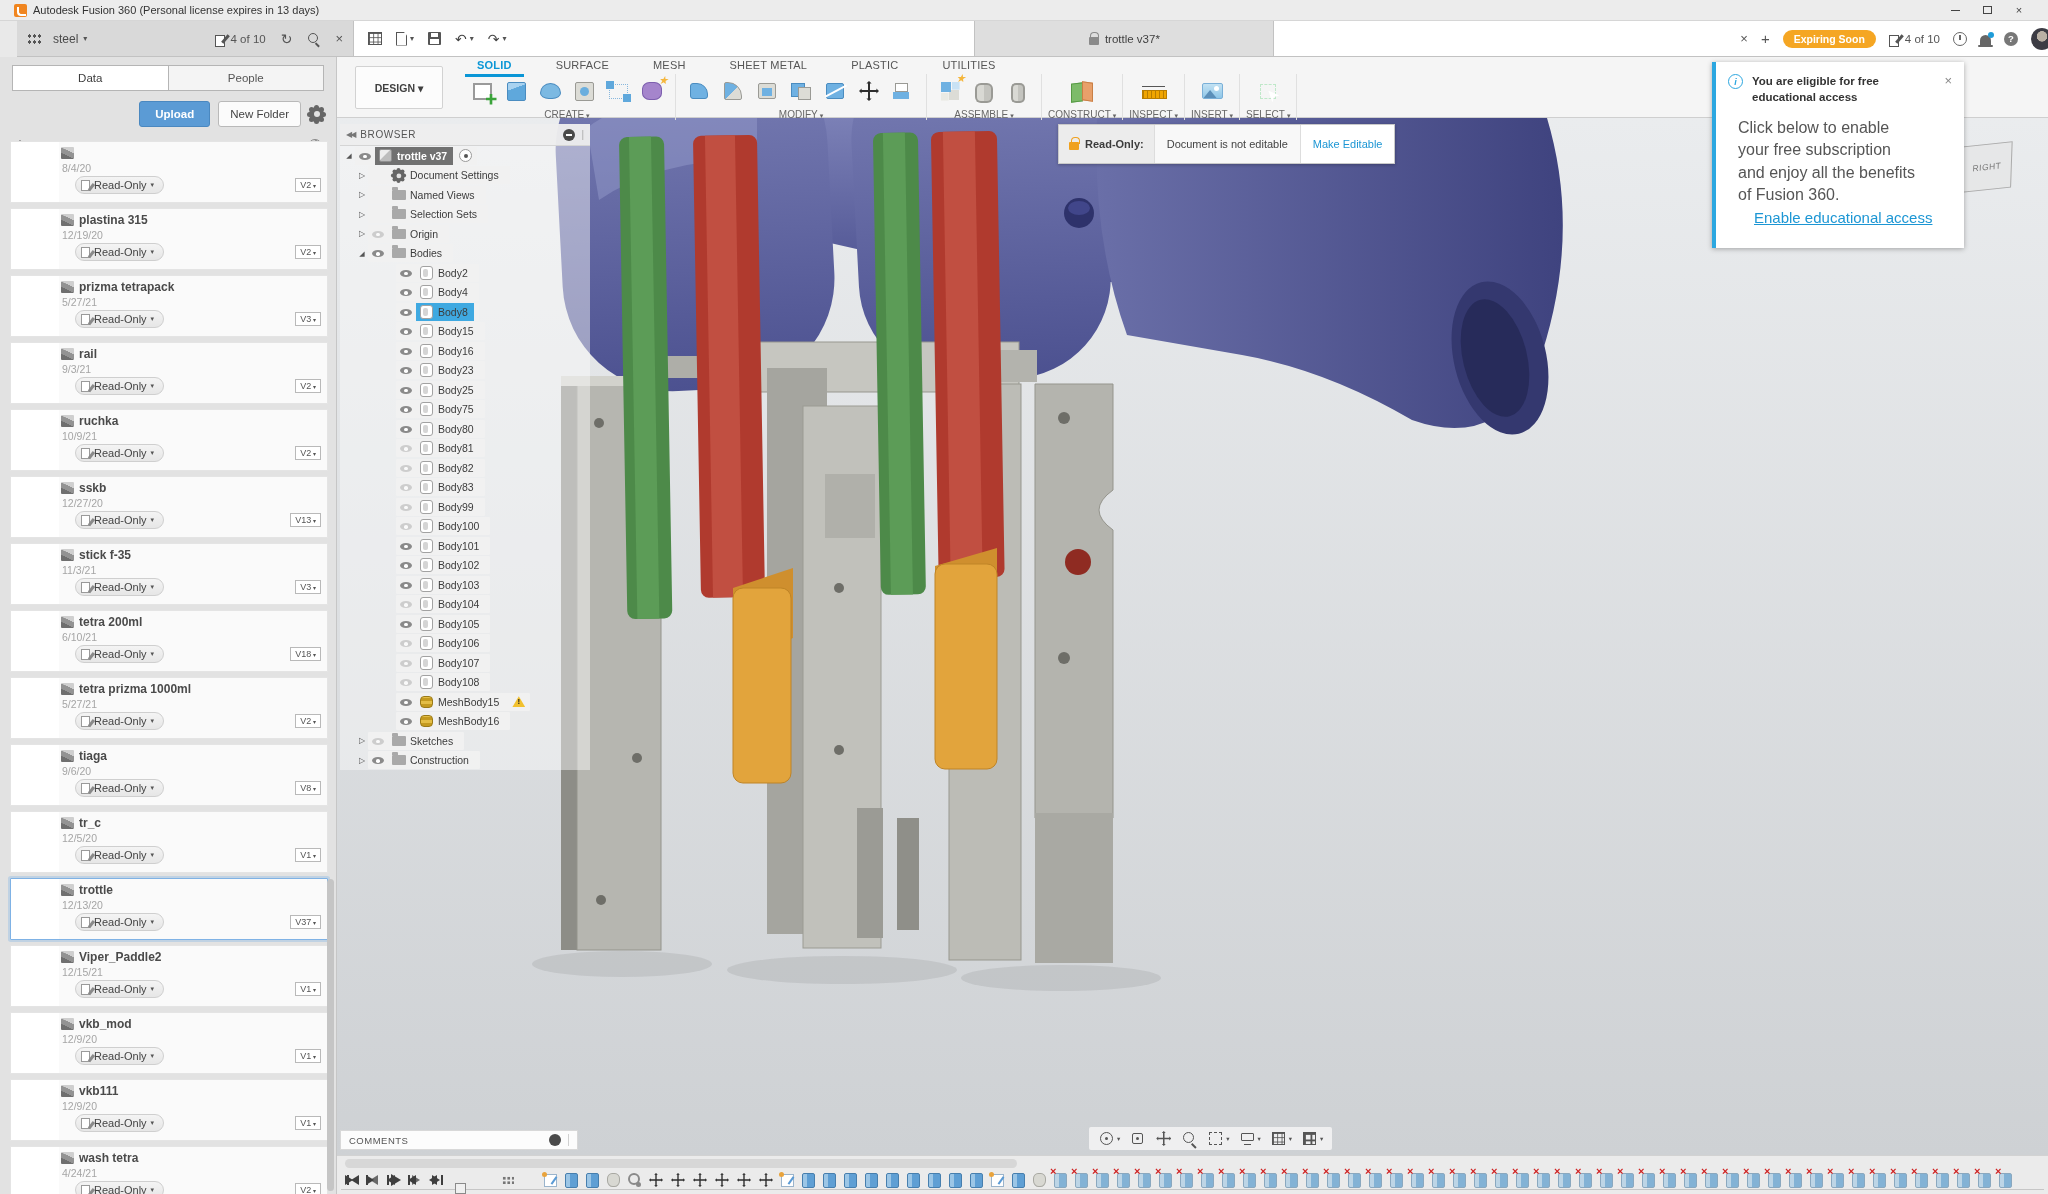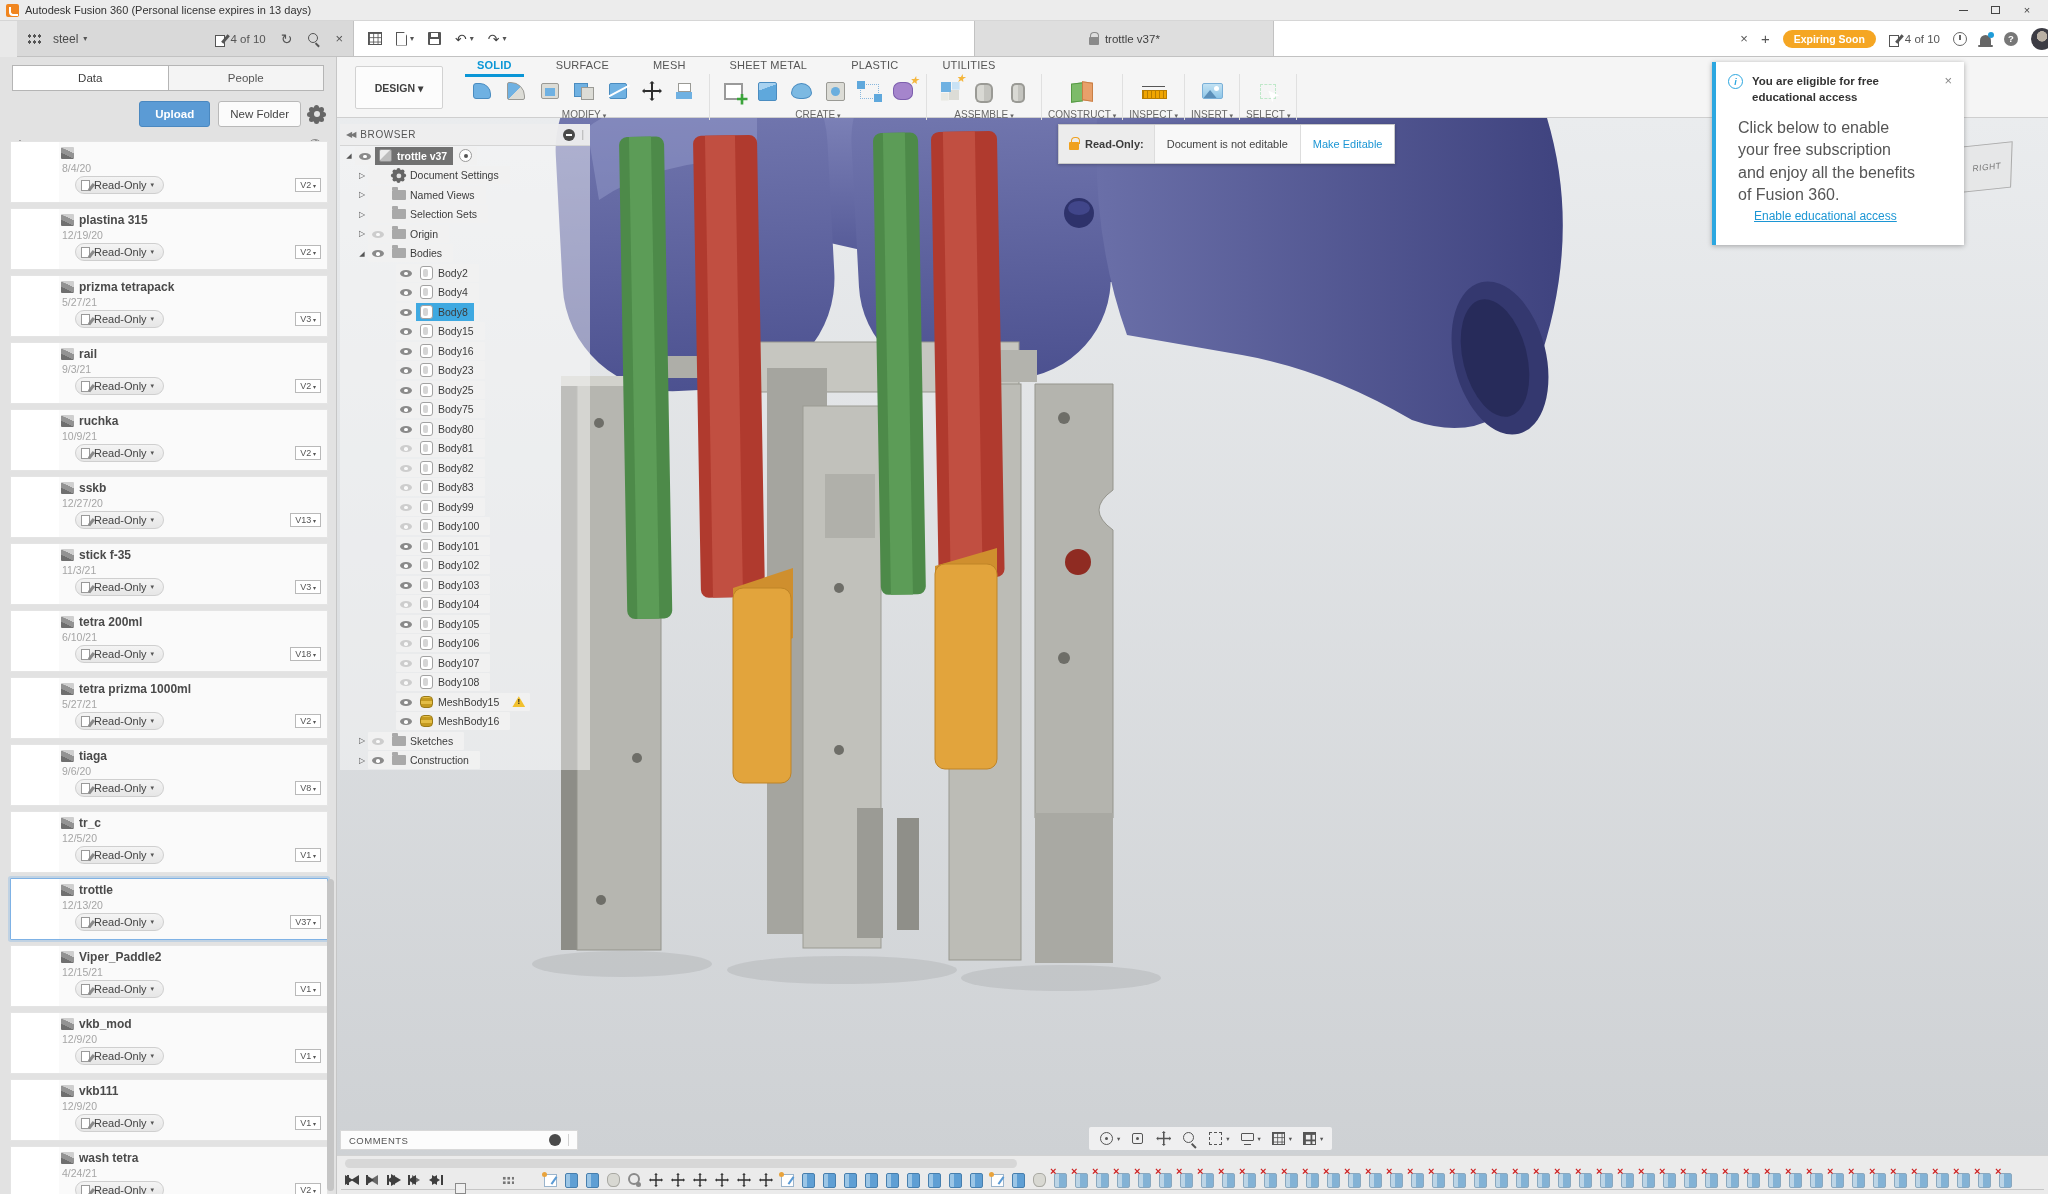--- a/index.html
+++ b/index.html
@@ -1,20 +1,20 @@
 <!DOCTYPE html>
 <html><head>
 <meta charset="utf-8">
 <style>
   *{margin:0;padding:0;box-sizing:border-box}
   html,body{width:2048px;height:1194px;overflow:hidden}
   body{font-family:"Liberation Sans",sans-serif;font-size:11px;color:#3c3c3c;background:#e9e9e9;position:relative}
 
   
-  .titlebar{position:absolute;left:0;top:0;width:2048px;height:21px;background:#ececec;border-bottom:1px solid #d6d6d6;display:flex;align-items:center;padding:0 6px;z-index:40}
+  .titlebar{position:absolute;left:0;top:0;width:2048px;height:21px;background:#ececec;border-bottom:1px solid #d6d6d6;display:flex;align-items:center;padding:0 14px;z-index:40}
   .fusion-logo{width:13px;height:13px;background:#f0851f;border-radius:2px;margin-right:6px;position:relative}
   .fusion-logo::after{content:"";position:absolute;left:3px;top:3px;width:7px;height:7px;border-left:2px solid #fff;border-bottom:2px solid #fff;border-radius:0 0 0 4px}
   .title-text{font-size:11px;color:#333}
   .win-controls{margin-left:auto;display:flex;gap:2px}
   .win-btn{width:30px;height:19px;display:flex;align-items:center;justify-content:center;color:#444;font-size:11px;cursor:default}
   .ic-min{width:9px;height:1px;background:#444;display:block}
   .ic-max{width:9px;height:8px;border:1px solid #444;display:block}
 
   
   .appbar{position:absolute;left:17px;top:21px;width:2048px;height:36px;background:#ffffff;border-bottom:1px solid #c2c2c2;display:flex;z-index:39}
@@ -215,21 +215,21 @@
   [data-warn="yes"] .warn{display:block}
   .warn::after{content:"!";position:absolute;left:5.2px;top:1px;font-size:8px;font-weight:bold;color:#222}
 
   
   .notif{position:absolute;left:1712px;top:62px;width:252px;background:#fff;border-left:4px solid #2ca7e0;box-shadow:0 1px 5px rgba(0,0,0,.3);padding:12px 12px 14px 12px;z-index:50}
   .notif-head{display:flex;gap:9px}
   .info-ic{width:15px;height:15px;border:1.5px solid #2ca7e0;border-radius:50%;color:#2ca7e0;font-size:9px;display:flex;align-items:center;justify-content:center;font-style:italic;font-weight:bold;flex:none}
   .notif-title{font-weight:bold;font-size:11.5px;color:#333;line-height:1.35;width:150px}
   .notif-close{margin-left:auto;color:#888;font-size:13px;line-height:1}
   .notif-body{margin:12px 0 2px 10px;font-size:16px;color:#555;line-height:1.4;width:180px}
-  .notif-link{margin:2px 0 8px 26px;font-size:12px;color:#1c96d4;text-decoration:underline}
+  .notif-link{margin:2px 0 8px 26px;font-size:15px;color:#1c96d4;text-decoration:underline}
 
   
   .comments{position:absolute;left:3px;top:1012px;width:238px;height:20px;background:#fcfcfc;border:1px solid #d8d8d8;display:flex;align-items:center;padding:0 8px;z-index:6}
   .cm-label{font-size:9.5px;color:#555;letter-spacing:.5px}
   .cm-badge{margin-left:auto;width:12px;height:12px;background:#4a4a4a;border-radius:50%;color:#fff;font-size:7px;display:flex;align-items:center;justify-content:center}
   .cm-div{width:1px;height:12px;background:#d0d0d0;margin-left:7px}
   .navbar{position:absolute;left:752px;top:1009px;height:23px;background:rgba(245,245,245,.85);border-radius:2px;display:flex;align-items:center;gap:9px;padding:0 9px;z-index:6}
   .nav-item{display:flex;align-items:center;gap:2px}
   .nv{width:17px;height:17px;position:relative}
   .nv-caret{font-size:6.5px;color:#555;display:none}
@@ -366,79 +366,79 @@
 
       <span class="rb-tab" data-state="normal">PLASTIC</span>
 
       <span class="rb-tab" data-state="normal">UTILITIES</span>
     </div>
   <div class="rb-groups">
 
       <div class="rb-group">
         <div class="rb-tools">
 
-            <span class="tool" data-type="press-pull">
-            <i></i>
-          </span>
-
-            <span class="tool" data-type="fillet">
-            <i></i>
-          </span>
-
-            <span class="tool" data-type="shell">
-            <i></i>
-          </span>
-
-            <span class="tool" data-type="combine">
-            <i></i>
-          </span>
-
-            <span class="tool" data-type="split-body">
-            <i></i>
-          </span>
-
-            <span class="tool" data-type="move">
-            <i></i>
-          </span>
-
-            <span class="tool" data-type="align">
-            <i></i>
-          </span>
-          </div>
-        <span class="rb-label">MODIFY</span>
+            <span class="tool" data-type="create-sketch">
+            <i></i>
+          </span>
+
+            <span class="tool" data-type="box">
+            <i></i>
+          </span>
+
+            <span class="tool" data-type="revolve">
+            <i></i>
+          </span>
+
+            <span class="tool" data-type="hole">
+            <i></i>
+          </span>
+
+            <span class="tool" data-type="pattern">
+            <i></i>
+          </span>
+
+            <span class="tool" data-type="form">
+            <i></i>
+          </span>
+          </div>
+        <span class="rb-label">CREATE</span>
       </div>
 
       <div class="rb-group">
         <div class="rb-tools">
 
-            <span class="tool" data-type="create-sketch">
-            <i></i>
-          </span>
-
-            <span class="tool" data-type="box">
-            <i></i>
-          </span>
-
-            <span class="tool" data-type="revolve">
-            <i></i>
-          </span>
-
-            <span class="tool" data-type="hole">
-            <i></i>
-          </span>
-
-            <span class="tool" data-type="pattern">
-            <i></i>
-          </span>
-
-            <span class="tool" data-type="form">
-            <i></i>
-          </span>
-          </div>
-        <span class="rb-label">CREATE</span>
+            <span class="tool" data-type="press-pull">
+            <i></i>
+          </span>
+
+            <span class="tool" data-type="fillet">
+            <i></i>
+          </span>
+
+            <span class="tool" data-type="shell">
+            <i></i>
+          </span>
+
+            <span class="tool" data-type="combine">
+            <i></i>
+          </span>
+
+            <span class="tool" data-type="split-body">
+            <i></i>
+          </span>
+
+            <span class="tool" data-type="move">
+            <i></i>
+          </span>
+
+            <span class="tool" data-type="align">
+            <i></i>
+          </span>
+          </div>
+        <span class="rb-label">MODIFY</span>
       </div>
 
       <div class="rb-group">
         <div class="rb-tools">
 
             <span class="tool" data-type="new-component">
             <i></i>
           </span>
 
             <span class="tool" data-type="joint">

